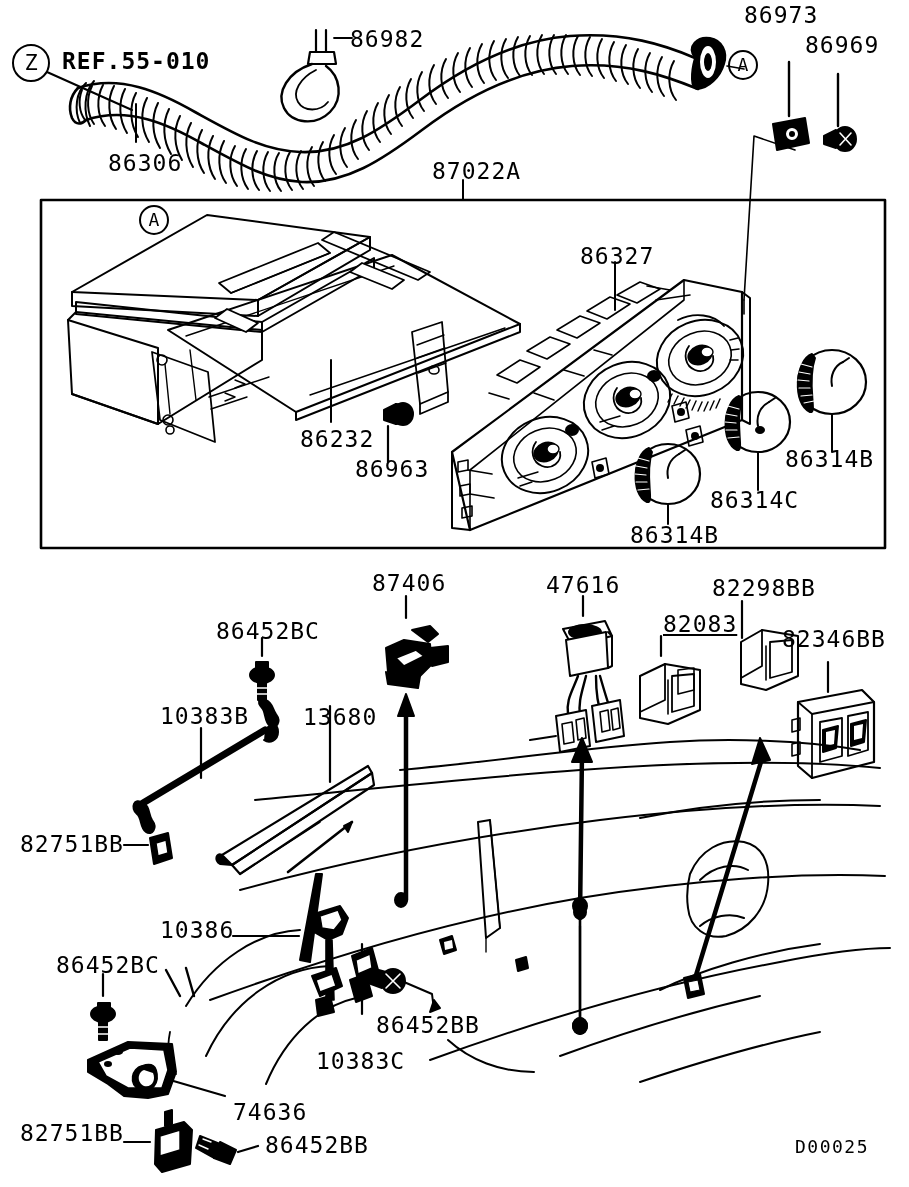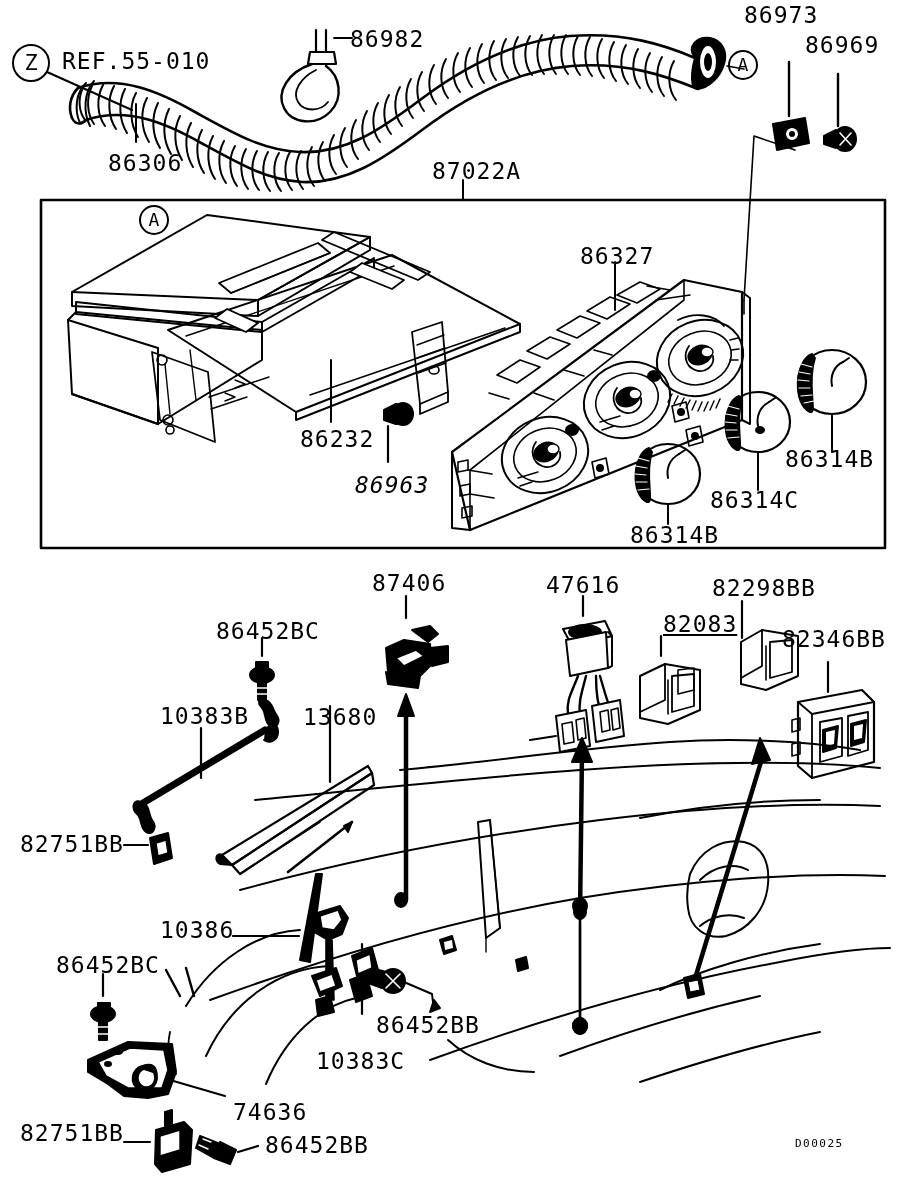--- a/index.html
+++ b/index.html
@@ -25,21 +25,21 @@
   .lbl {
     position: absolute;
     font-family: "DejaVu Sans Mono", monospace;
     font-size: 23px;
     letter-spacing: 1px;
     color: #000;
     white-space: nowrap;
     line-height: 1;
   }
   .lbl-small {
-    font-size: 11px;
+    font-size: 18px;
     letter-spacing: 1.5px;
   }
   .refcircle {
     position: absolute;
     width: 38px;
     height: 38px;
     border: 2.5px solid #000;
     border-radius: 50%;
     box-sizing: border-box;
     text-align: center;
@@ -561,30 +561,30 @@
                  C276,730 282,722 276,714 C272,708 273,703 266,700 Z" fill="#000" stroke="#000" stroke-width="1.8"></path>
       </g>
 
     </g>
   </svg>
 
   <div class="refcircle" style="left:12px; top:44px;">Z</div>
   <div class="refcircle small" style="left:728px; top:50px;">A</div>
   <div class="refcircle small" style="left:139px; top:205px;">A</div>
 
-  <div class="lbl" style="left:62px; top:50px;">REF.55-010</div>
+  <div class="lbl" style="left:62px; top:50px;font-weight:bold;">REF.55-010</div>
 
   <div class="lbl" style="left:350px; top:28px;">86982</div>
   <div class="lbl" style="left:744px; top:4px;">86973</div>
   <div class="lbl" style="left:805px; top:34px;">86969</div>
   <div class="lbl" style="left:108px; top:152px;">86306</div>
   <div class="lbl" style="left:432px; top:160px;">87022A</div>
   <div class="lbl" style="left:580px; top:245px;">86327</div>
   <div class="lbl" style="left:300px; top:428px;">86232</div>
-  <div class="lbl" style="left:355px; top:474px;font-style:italic;">86963</div>
+  <div class="lbl" style="left:355px; top:458px;">86963</div>
   <div class="lbl" style="left:785px; top:448px;">86314B</div>
   <div class="lbl" style="left:710px; top:489px;">86314C</div>
   <div class="lbl" style="left:630px; top:524px;">86314B</div>
   <div class="lbl" style="left:372px; top:572px;">87406</div>
   <div class="lbl" style="left:546px; top:574px;">47616</div>
   <div class="lbl" style="left:712px; top:577px;">82298BB</div>
   <div class="lbl" style="left:663px; top:613px;text-decoration:underline;">82083</div>
   <div class="lbl" style="left:782px; top:613px;margin-top:15px;">82346BB</div>
   <div class="lbl" style="left:216px; top:620px;">86452BC</div>
   <div class="lbl" style="left:160px; top:705px;">10383B</div>

